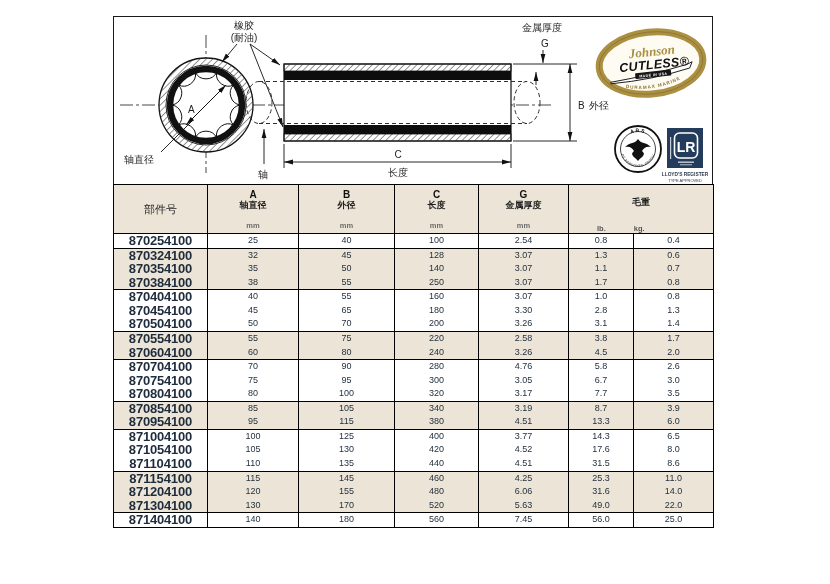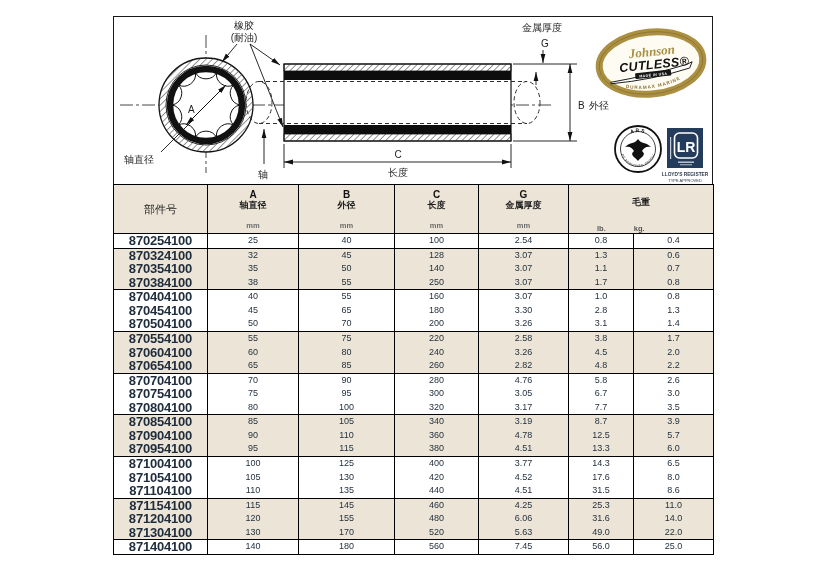--- a/index.html
+++ b/index.html
@@ -287,29 +287,20 @@
         </tr>
         <tr class="shade">
           <td class="part">870604100</td>
           <td>60</td>
           <td>80</td>
           <td>240</td>
           <td>3.26</td>
           <td>4.5</td>
           <td>2.0</td>
         </tr>
-        <tr class="shade">
-          <td class="part">870654100</td>
-          <td>65</td>
-          <td>85</td>
-          <td>260</td>
-          <td>2.82</td>
-          <td>4.8</td>
-          <td>2.2</td>
-        </tr>
         <tr class=" group-start">
           <td class="part">870704100</td>
           <td>70</td>
           <td>90</td>
           <td>280</td>
           <td>4.76</td>
           <td>5.8</td>
           <td>2.6</td>
         </tr>
         <tr class="">
@@ -333,29 +324,20 @@
         <tr class="shade group-start">
           <td class="part">870854100</td>
           <td>85</td>
           <td>105</td>
           <td>340</td>
           <td>3.19</td>
           <td>8.7</td>
           <td>3.9</td>
         </tr>
         <tr class="shade">
-          <td class="part">870904100</td>
-          <td>90</td>
-          <td>110</td>
-          <td>360</td>
-          <td>4.78</td>
-          <td>12.5</td>
-          <td>5.7</td>
-        </tr>
-        <tr class="shade">
           <td class="part">870954100</td>
           <td>95</td>
           <td>115</td>
           <td>380</td>
           <td>4.51</td>
           <td>13.3</td>
           <td>6.0</td>
         </tr>
         <tr class=" group-start">
           <td class="part">871004100</td>

